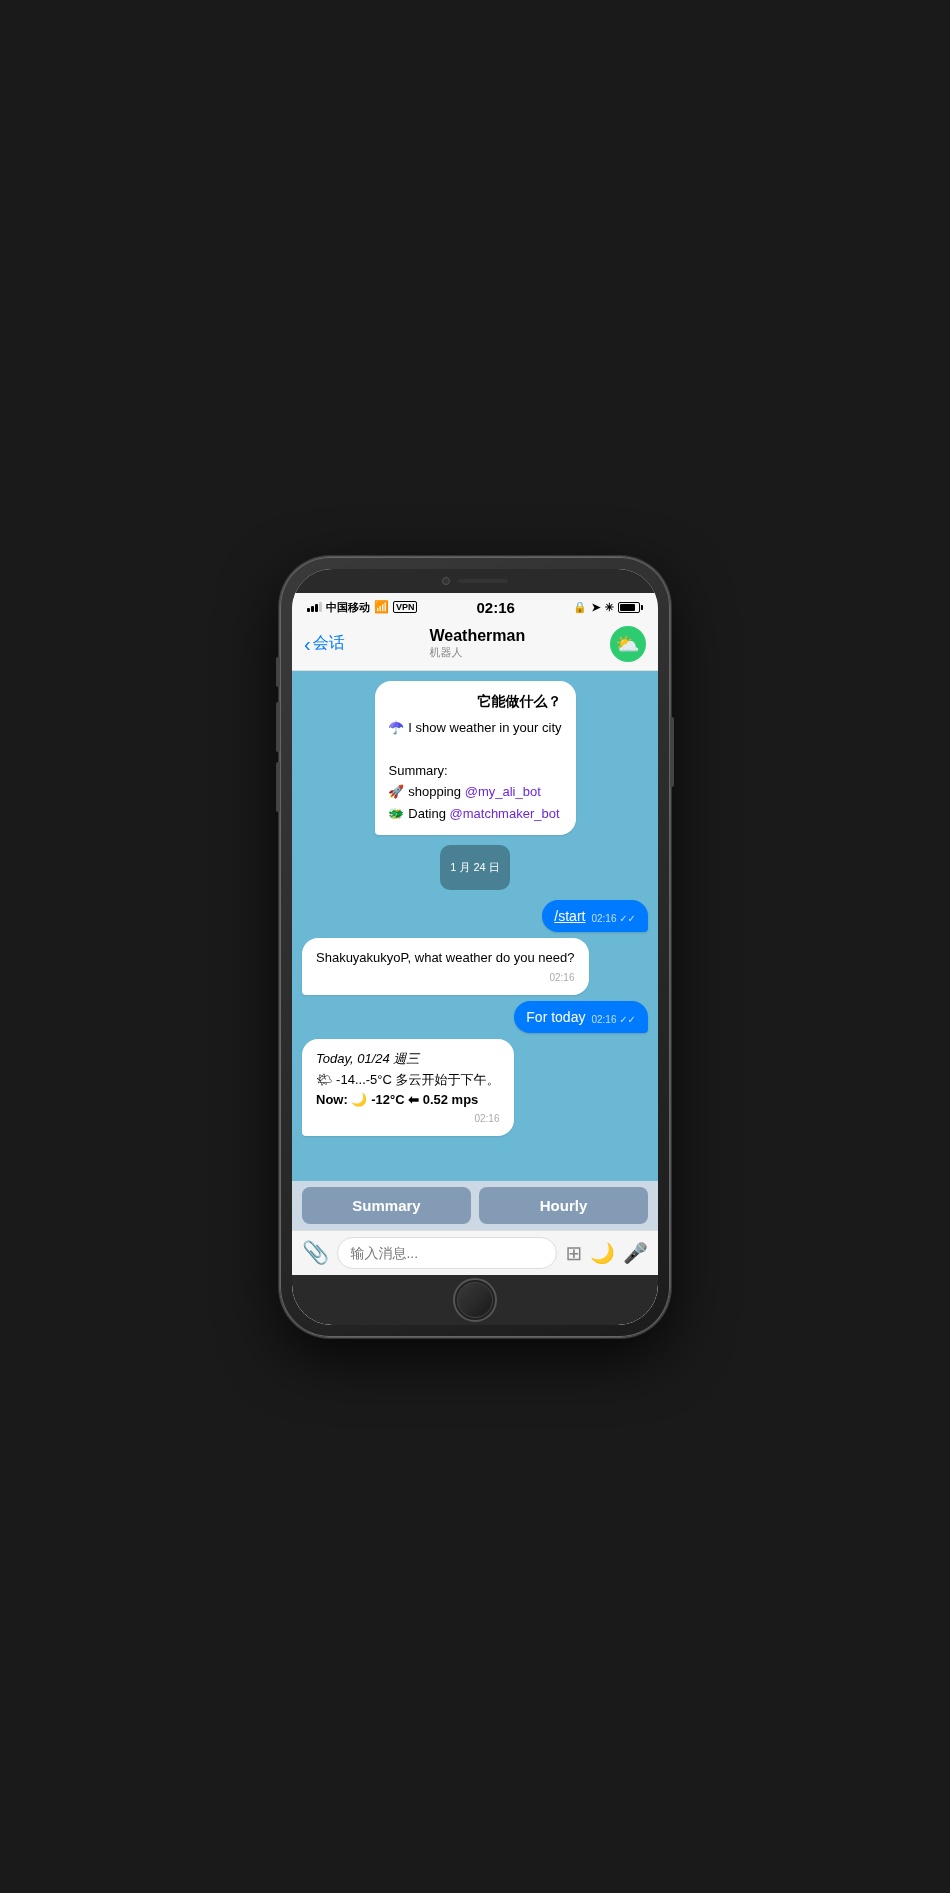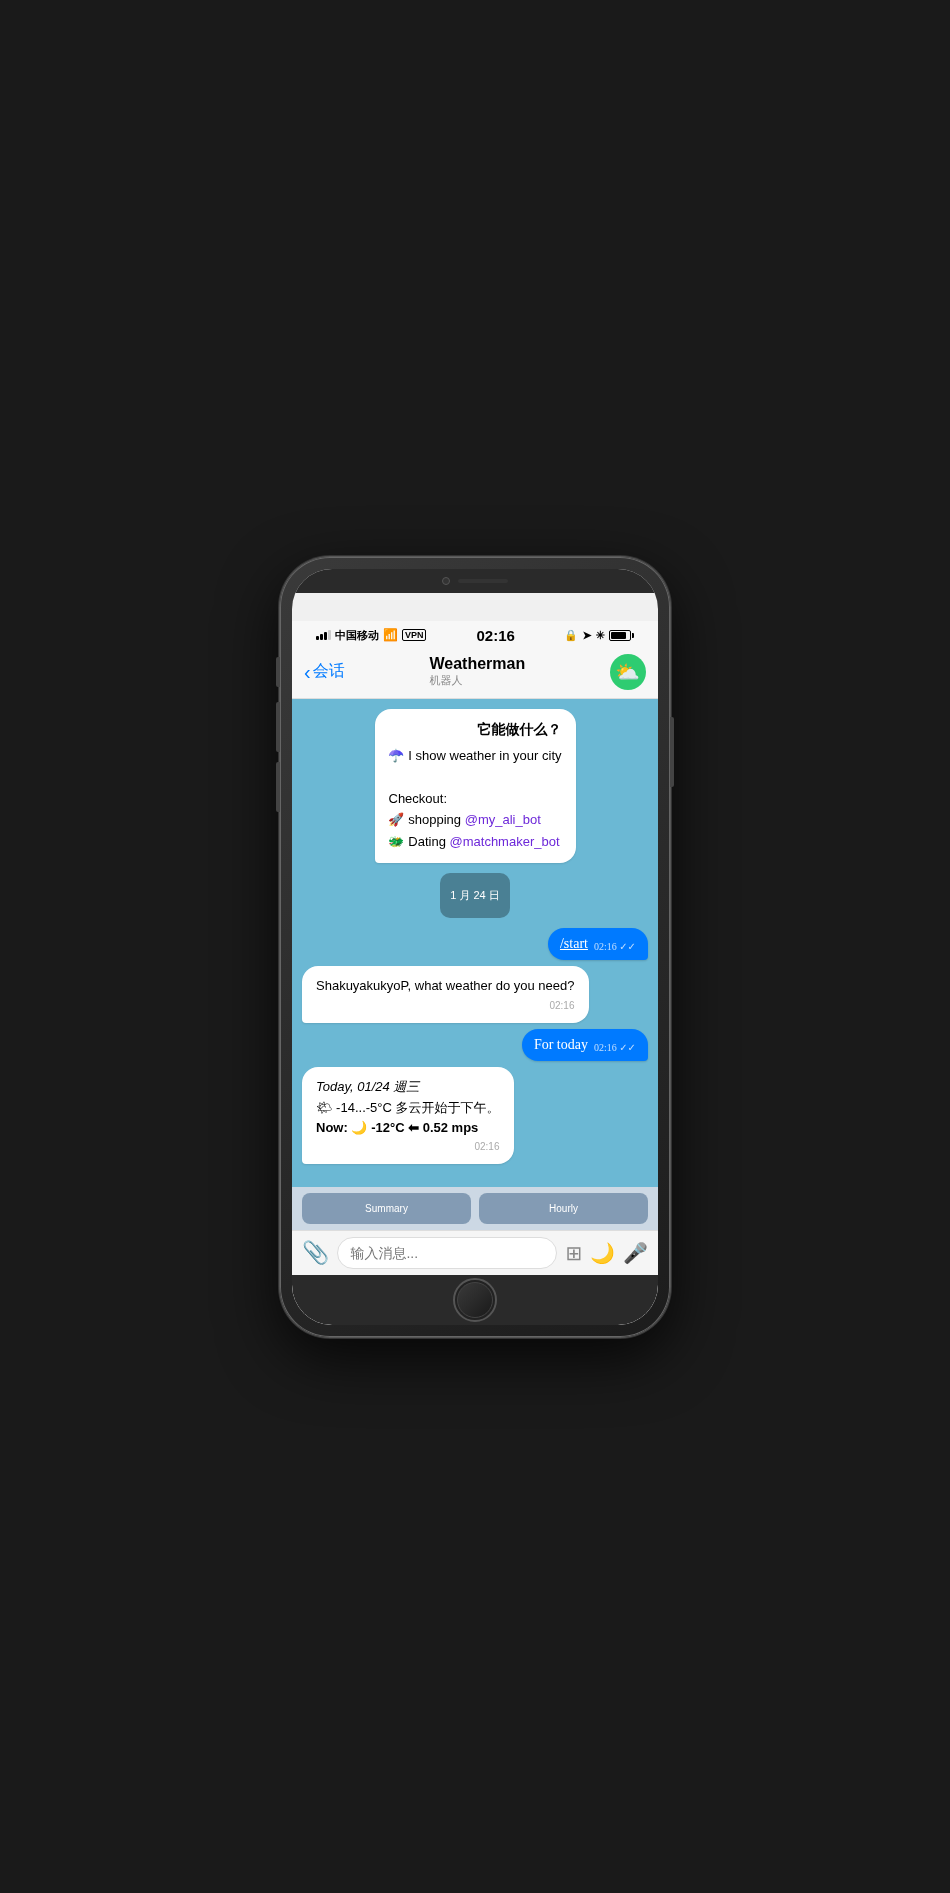--- a/index.html
+++ b/index.html
@@ -71,28 +71,27 @@
       background: #f0f0f0;
       border-radius: 40px;
       overflow: hidden;
       display: flex;
       flex-direction: column;
     }
 
     
     .status-bar {
       background: #f7f7f7;
-      padding: 6px 24px 4px;
+      padding: 6px 15px 4px;
       display: flex;
       align-items: center;
       justify-content: space-between;
       font-size: 11px;
       font-weight: 600;
       flex-shrink: 0;
-      margin-top: 28px;
     }
     .status-left {
       display: flex;
       align-items: center;
       gap: 4px;
       font-size: 11px;
     }
     .signal-bars {
       display: flex;
       align-items: flex-end;
@@ -229,21 +228,20 @@
       border-radius: 16px 16px 4px 16px;
       padding: 8px 12px;
       max-width: 75%;
       align-self: flex-end;
       font-size: 14px;
       color: #fff;
       display: flex;
       align-items: flex-end;
       gap: 6px;
       box-shadow: 0 1px 2px rgba(0,0,0,0.15);
-      font-family: Liberation Serif, serif;
     }
 
     .msg-time {
       font-size: 10px;
       color: rgba(255,255,255,0.75);
       white-space: nowrap;
       flex-shrink: 0;
     }
 
     .msg-bot-time {
@@ -290,22 +288,22 @@
       gap: 8px;
       flex-shrink: 0;
     }
     .action-btn {
       flex: 1;
       background: rgba(100,130,160,0.7);
       color: #fff;
       border: none;
       border-radius: 8px;
       padding: 10px;
-      font-size: 10px;
-      font-weight: 400;
+      font-size: 15px;
+      font-weight: 700;
       cursor: pointer;
       text-align: center;
     }
 
     
     .input-bar {
       background: #f5f5f5;
       border-top: 1px solid #ddd;
       padding: 6px 10px;
       display: flex;
@@ -455,21 +453,21 @@
 
     <div class="chat-area">
 
       <div class="msg-bot" style="align-self:center; max-width:90%; text-align:left;">
         <div class="msg-intro-title">它能做什么？</div>
         <div class="msg-intro-line">
           <span>☂️</span>
           <span> I show weather in your city</span>
         </div>
         <br>
-        <div class="msg-intro-line">Checkout:</div>
+        <div class="msg-intro-line">Summary:</div>
         <div class="msg-intro-line">
           <span>🚀</span>
           <span> shopping </span>
           <a class="link-blue">@my_ali_bot</a>
         </div>
         <div class="msg-intro-line">
           <span>🐲</span>
           <span> Dating </span>
           <a class="link-blue">@matchmaker_bot</a>
         </div>

